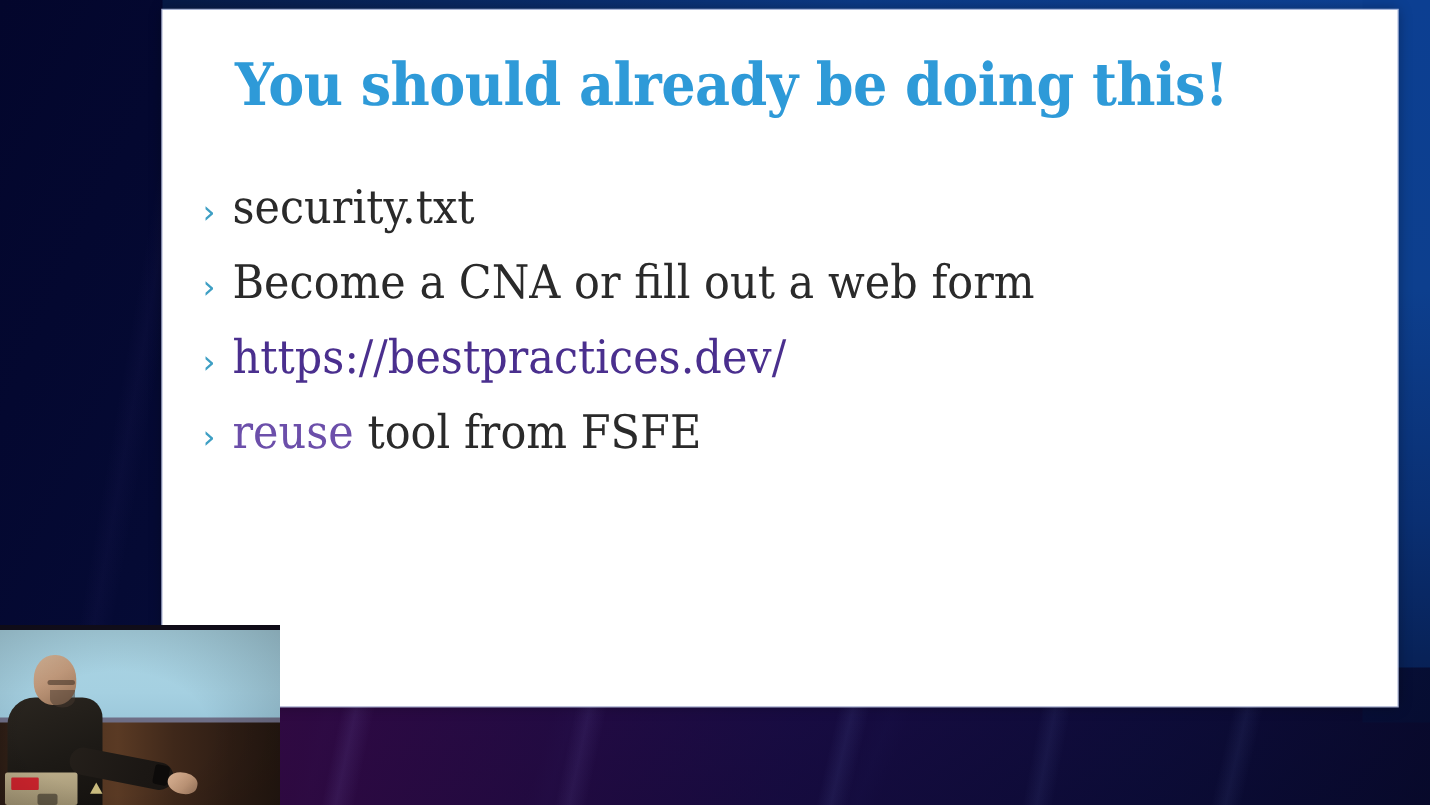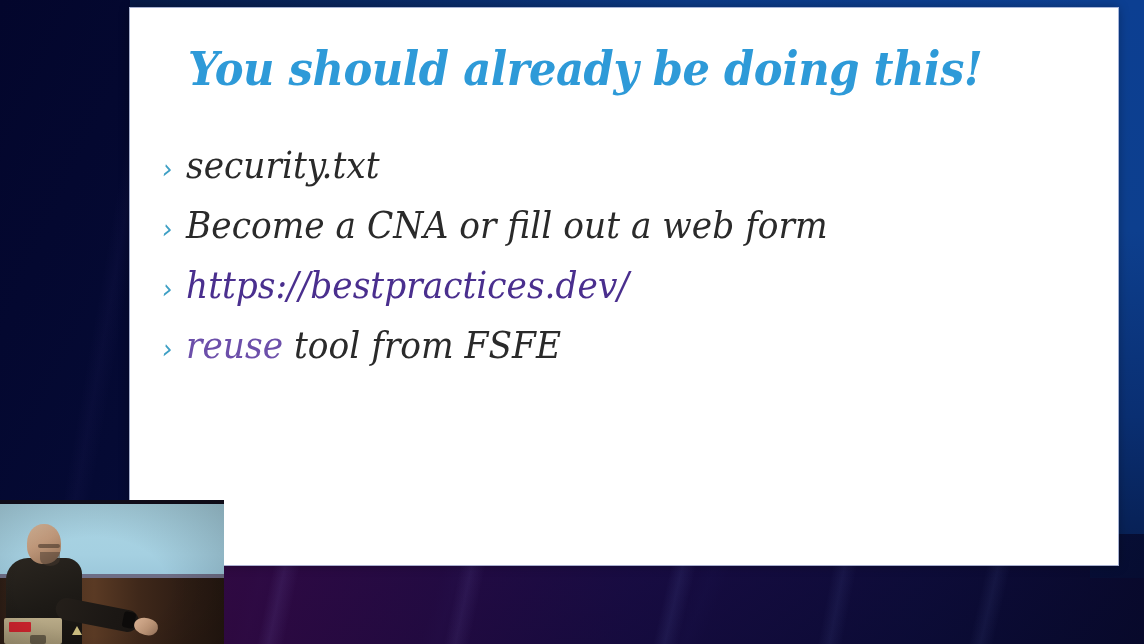--- a/index.html
+++ b/index.html
@@ -10,21 +10,20 @@
     overflow: hidden;
     background: #000;
     font-family: "DejaVu Serif", serif;
   }
 
   #stage {
     position: relative;
     width: 1144px;
     height: 644px;
     overflow: hidden;
-    font-style: italic;
   }
 
   
   .backdrop {
     position: absolute;
     inset: 0;
     background:
       linear-gradient(to bottom,
         rgba(0,0,0,0.0) 0%,
         rgba(0,0,0,0.0) 78%,

